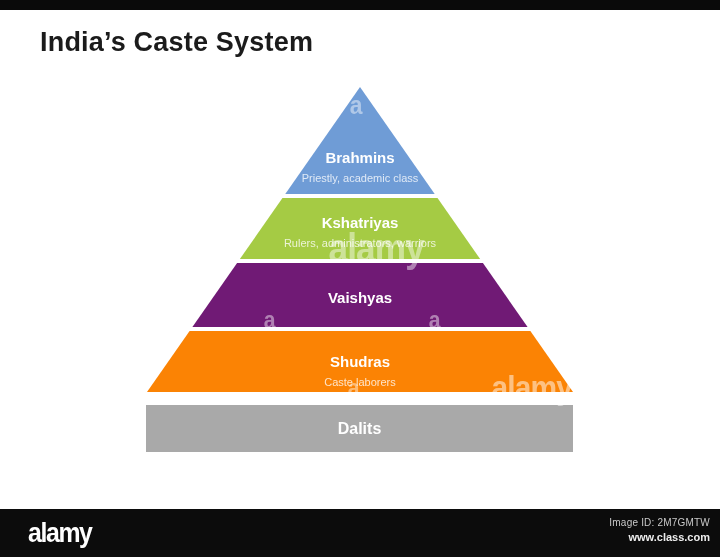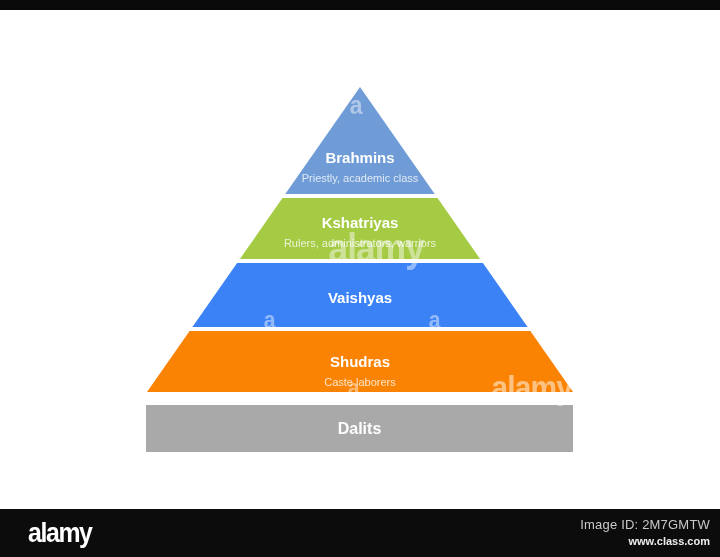--- a/index.html
+++ b/index.html
@@ -109,52 +109,53 @@
     letter-spacing: -1.5px;
     transform: scaleX(0.92);
     transform-origin: left center;
   }
   .footer-meta {
     position: absolute;
     right: 10px; top: 8px;
     text-align: right;
   }
   .footer-image-id {
-    font-size: 13px;
+    font-size: 10px;
     color: #c9c9c9;
     letter-spacing: 0.2px;
   }
   .footer-url {
     font-size: 11px;
     font-weight: bold;
     color: #ededed;
     margin-top: 3px;
   }
 </style>
 </head>
 <body>
 
 <div class="canvas">
 
   <div class="top-bar"></div>
 
+  <div class="page-title">India’s Caste System</div>
 
   <div class="pyramid">
 
     <div class="band band-brahmins" style="background-color: rgb(111, 156, 214);">
       <div class="band-title">Brahmins</div>
       <div class="band-sub">Priestly, academic class</div>
     </div>
 
     <div class="band band-kshatriyas" style="background-color: rgb(165, 203, 68);">
       <div class="band-title">Kshatriyas</div>
       <div class="band-sub">Rulers, administrators, warriors</div>
     </div>
 
-    <div class="band band-vaishyas" style="background-color: #3b82f6;">
+    <div class="band band-vaishyas" style="background-color: #701a75;">
       <div class="band-title">Vaishyas</div>
     </div>
 
     <div class="band band-shudras" style="background-color: rgb(251, 131, 4);">
       <div class="band-title">Shudras</div>
       <div class="band-sub">Caste laborers</div>
     </div>
 
   </div>
 

